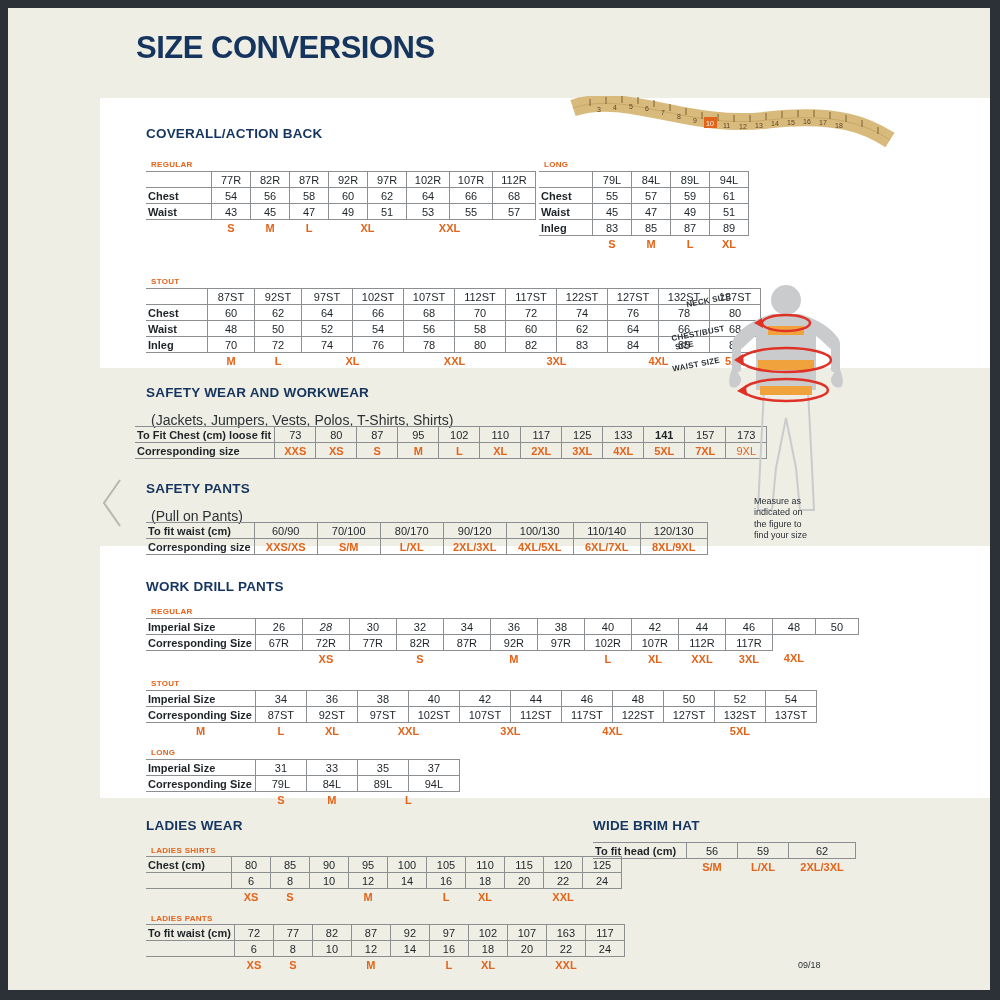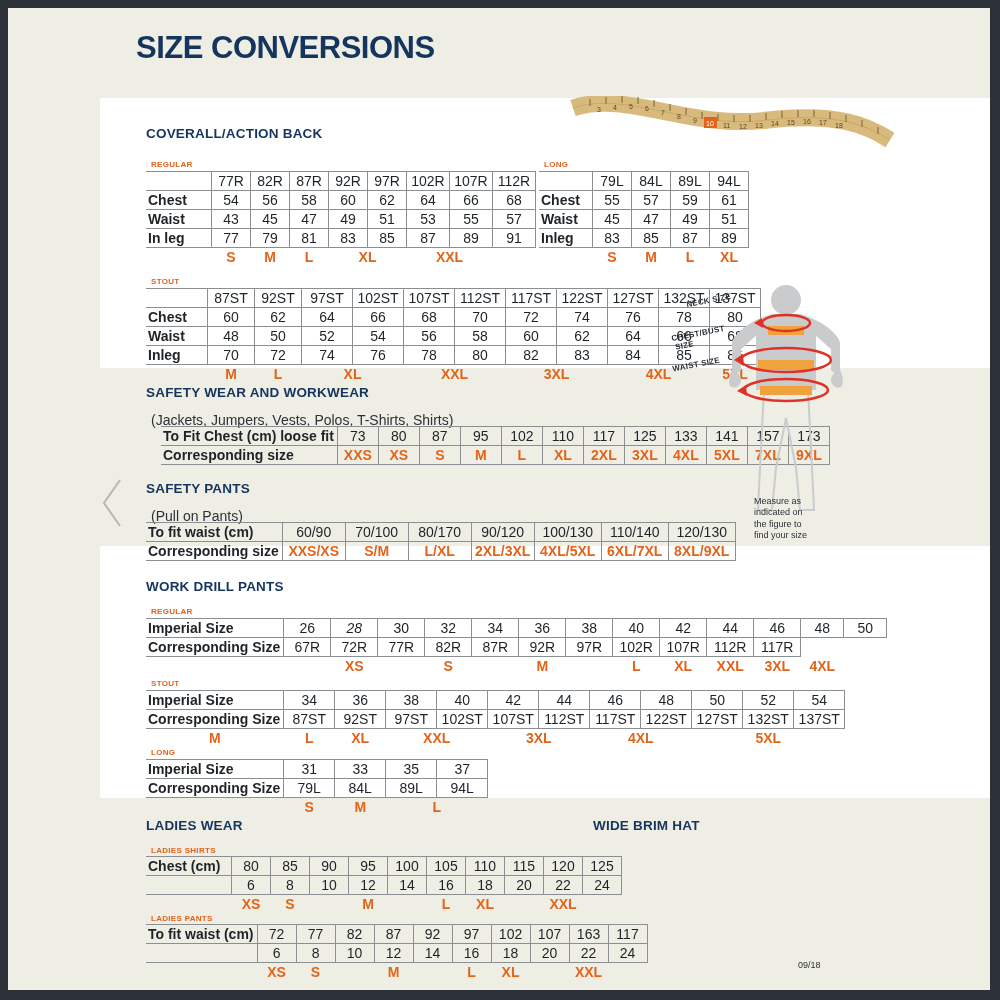--- a/index.html
+++ b/index.html
@@ -49,21 +49,21 @@
   }
   .sub-label{
     position:absolute;font-size:8px;font-weight:bold;color:#e2641b;
     letter-spacing:0.3px;
   }
   .note{
     position:absolute;font-size:14px;color:#2b3136;
   }
   table.grid{
     position:absolute;border-collapse:collapse;
-    font-size:14px;color:#1d2327;
+    font-size:11px;color:#1d2327;
   }
   table.grid td{
     border:1px solid #8c8f92;
     padding:1px 3px;
     text-align:center;
     height:13px;
     white-space:nowrap;
   }
   table.grid td.rowhead{
     text-align:left;font-weight:bold;border-left:none;
@@ -175,31 +175,20 @@
           <td class="rowhead">Waist</td>
           <td>43</td>
           <td>45</td>
           <td>47</td>
           <td>49</td>
           <td>51</td>
           <td>53</td>
           <td>55</td>
           <td>57</td>
         </tr>
-        <tr>
-          <td class="rowhead">In leg</td>
-          <td>77</td>
-          <td>79</td>
-          <td>81</td>
-          <td>83</td>
-          <td>85</td>
-          <td>87</td>
-          <td>89</td>
-          <td>91</td>
-        </tr>
         <tr class="sizes">
           <td></td>
           <td>S</td>
           <td>M</td>
           <td>L</td>
           <td colspan="2">XL</td>
           <td colspan="2">XXL</td>
         </tr>
       </tbody>
         </table>
@@ -312,51 +301,51 @@
           <td colspan="2">XXL</td>
           <td colspan="2">3XL</td>
           <td colspan="2">4XL</td>
           <td>5XL</td>
         </tr>
       </tbody>
         </table>
 
       <div class="sec-title" style="left:138px;top:377px;">SAFETY WEAR AND WORKWEAR</div>
       <div class="note" style="left:143px;top:404px;">(Jackets, Jumpers, Vests, Polos, T-Shirts, Shirts)</div>
-      <table class="grid" style="left:153px;top:418px;">
+      <table class="grid" style="left:127px;top:418px;">
         <tbody>
             <tr>
           <td class="rowhead" style="width:118px;">To Fit Chest (cm) loose fit</td>
           <td style="width:34px;">73</td>
           <td style="width:34px;">80</td>
           <td style="width:34px;">87</td>
           <td style="width:34px;">95</td>
           <td style="width:34px;">102</td>
           <td style="width:34px;">110</td>
           <td style="width:34px;">117</td>
           <td style="width:34px;">125</td>
           <td style="width:34px;">133</td>
-          <td style="width:34px;">141</td>
+          <td style="width:34px;font-weight:bold;">141</td>
           <td style="width:34px;">157</td>
           <td style="width:34px;">173</td>
         </tr>
         <tr>
           <td class="rowhead">Corresponding size</td>
           <td style="color:#e2641b;font-weight:bold;">XXS</td>
           <td style="color:#e2641b;font-weight:bold;">XS</td>
           <td style="color:#e2641b;font-weight:bold;">S</td>
           <td style="color:#e2641b;font-weight:bold;">M</td>
           <td style="color:#e2641b;font-weight:bold;">L</td>
           <td style="color:#e2641b;font-weight:bold;">XL</td>
           <td style="color:#e2641b;font-weight:bold;">2XL</td>
           <td style="color:#e2641b;font-weight:bold;">3XL</td>
           <td style="color:#e2641b;font-weight:bold;">4XL</td>
           <td style="color:#e2641b;font-weight:bold;">5XL</td>
           <td style="color:#e2641b;font-weight:bold;">7XL</td>
-          <td style="color:#e2641b;font-weight:bold;">9XL</td>
+          <td style="color:#e2641b;font-weight:normal;">9XL</td>
         </tr>
       </tbody>
         </table>
 
       <div class="sec-title" style="left:138px;top:473px;">SAFETY PANTS</div>
       <div class="note" style="left:143px;top:500px;">(Pull on Pants)</div>
       <table class="grid" style="left:138px;top:514px;">
         <tbody>
             <tr>
           <td class="rowhead" style="width:98px;">To fit waist (cm)</td>
@@ -631,17 +620,33 @@
           <td></td>
           <td>L</td>
           <td>XL</td>
           <td></td>
           <td>XXL</td>
         </tr>
       </tbody>
         </table>
 
       <div class="sec-title" style="left:585px;top:810px;">WIDE BRIM HAT</div>
+      <table class="grid" style="left:585px;top:834px;">
+        <tbody>
+            <tr>
+          <td class="rowhead" style="width:88px;">To fit head (cm)</td>
+          <td style="width:44px;">56</td>
+          <td style="width:44px;">59</td>
+          <td style="width:60px;">62</td>
+        </tr>
+        <tr>
+          <td class="blank"></td>
+          <td style="color:#e2641b;font-weight:bold;border:none;">S/M</td>
+          <td style="color:#e2641b;font-weight:bold;border:none;">L/XL</td>
+          <td style="color:#e2641b;font-weight:bold;border:none;">2XL/3XL</td>
+        </tr>
+      </tbody>
+        </table>
 
       <div class="footer-date" style="left:790px;top:952px;">09/18</div>
     </div>
   </div>
 </div>
 
 </body></html>

